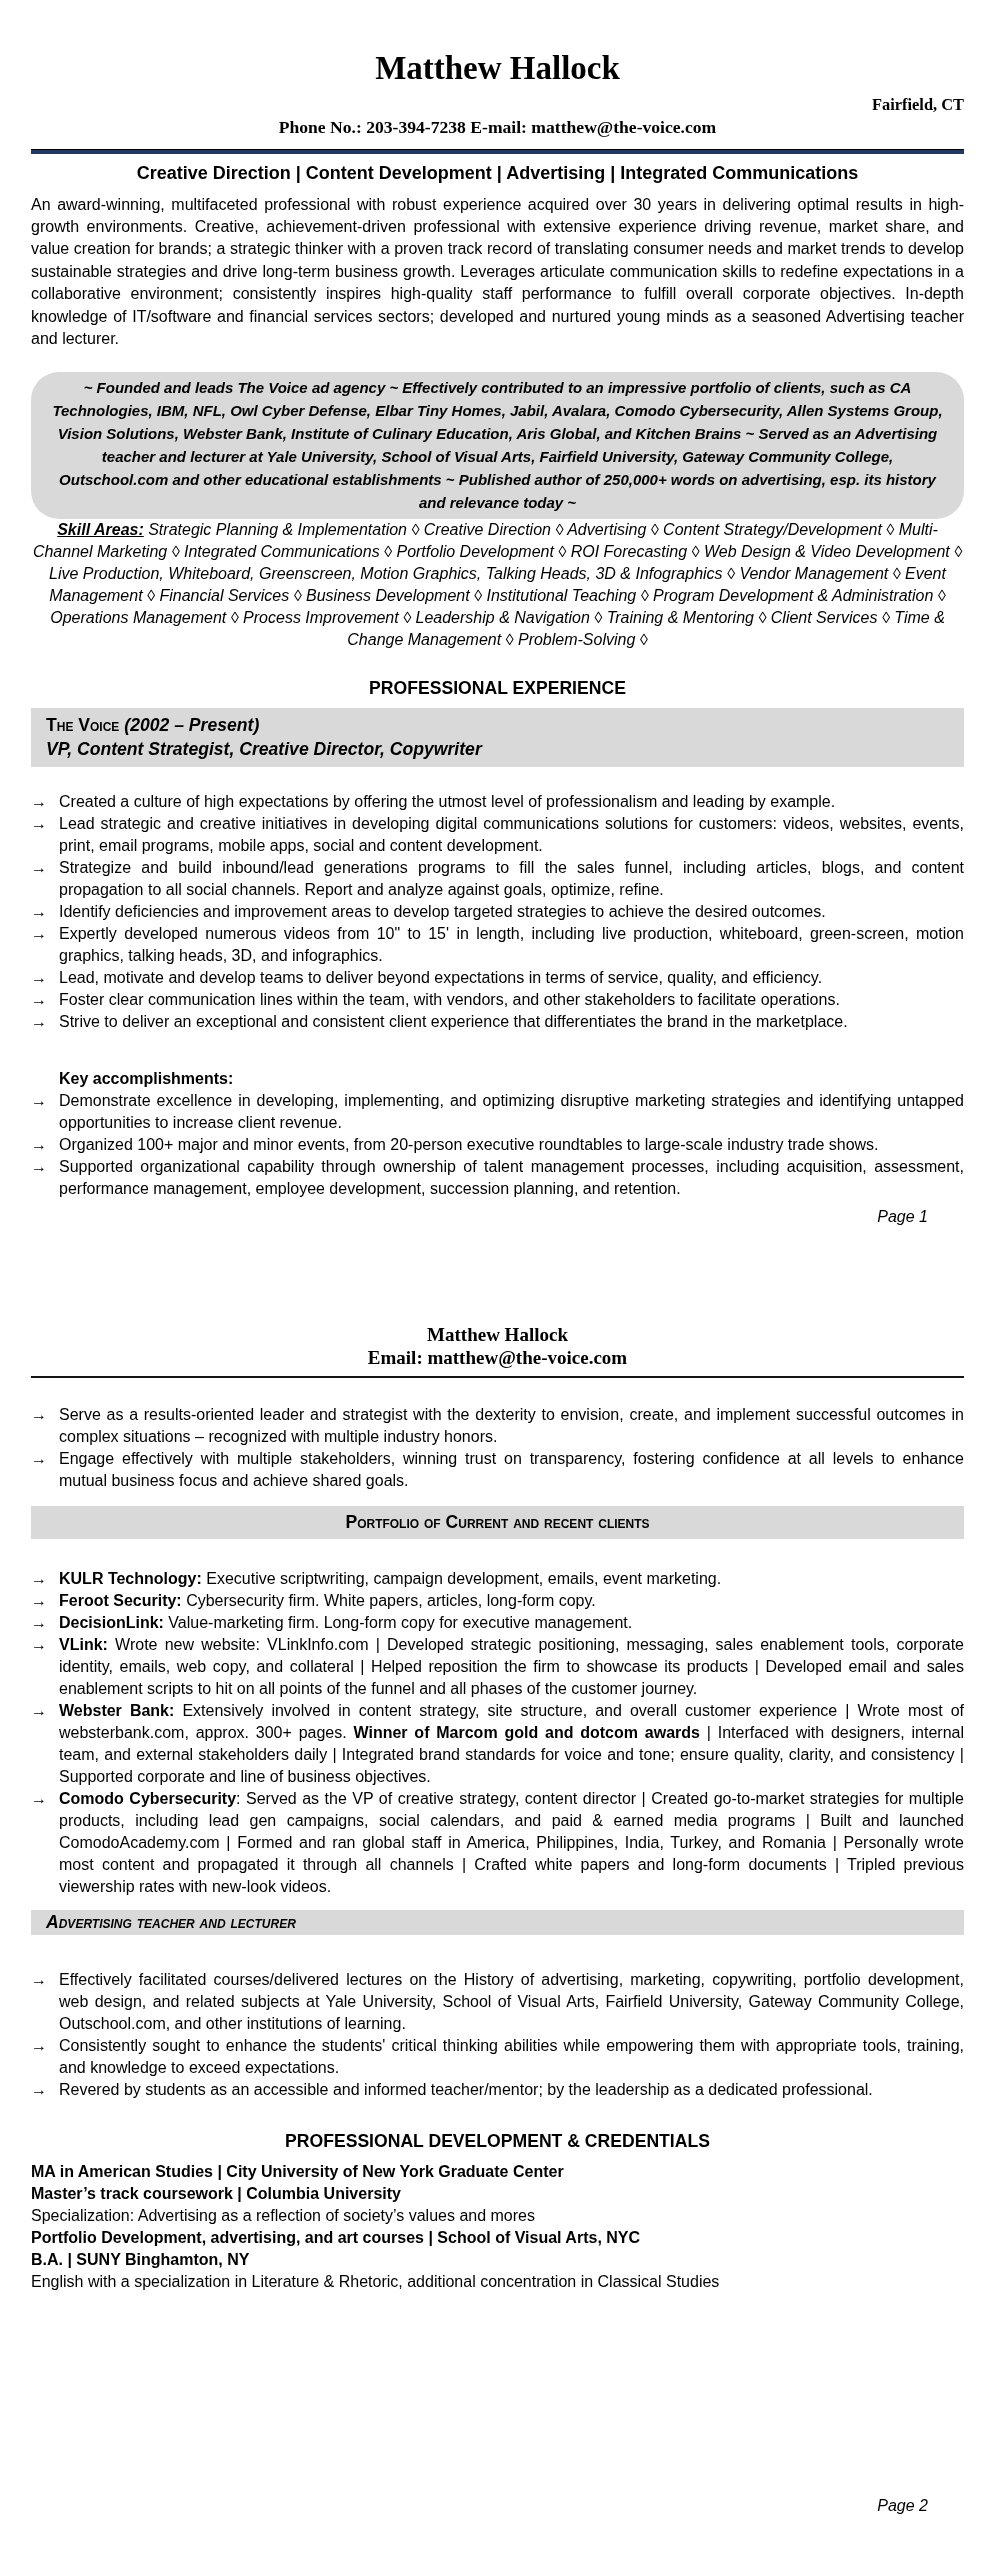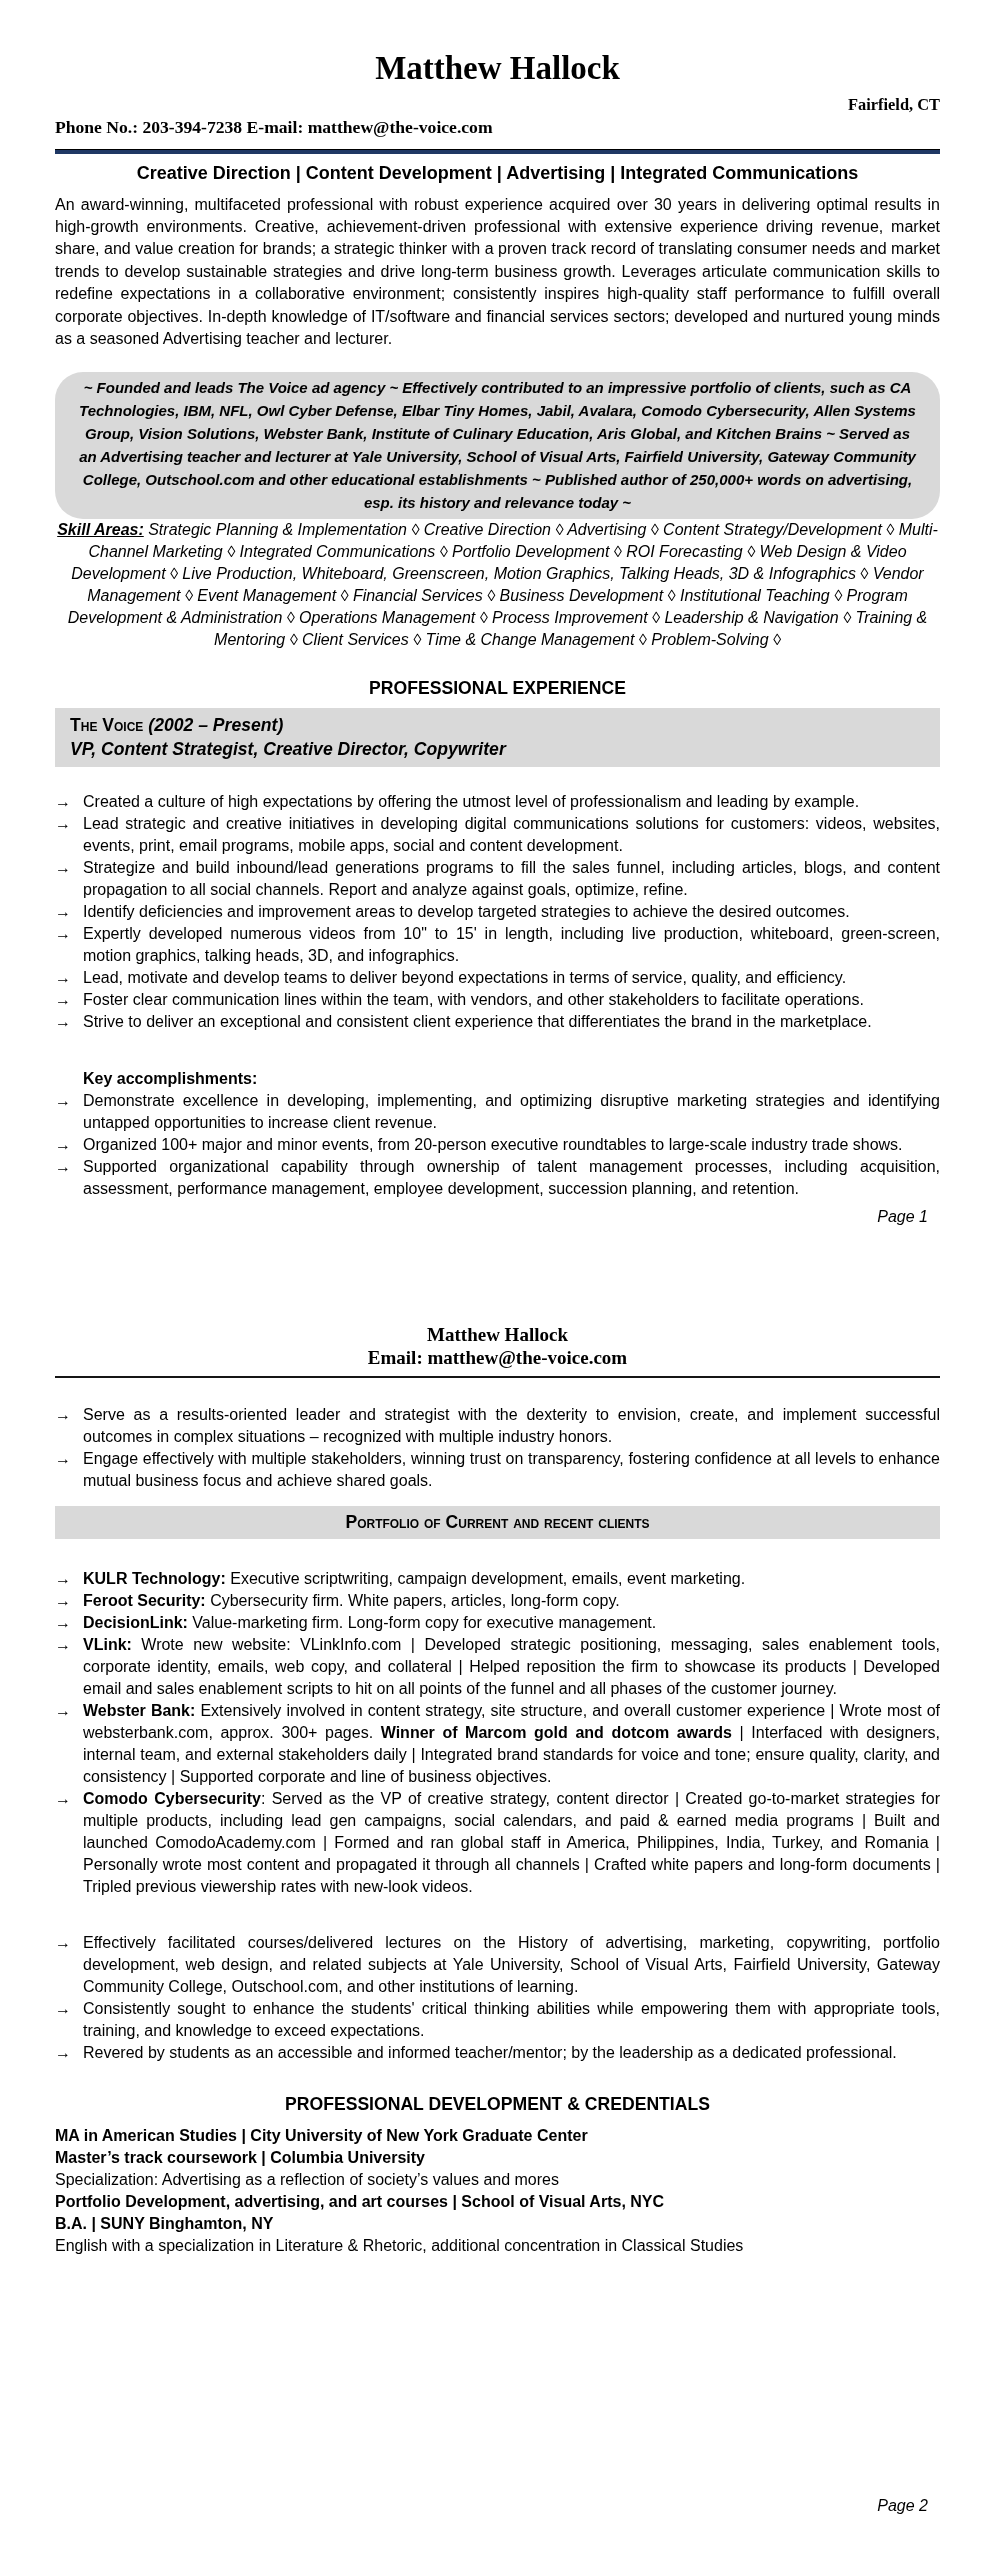--- a/index.html
+++ b/index.html
@@ -1,26 +1,26 @@
 <!DOCTYPE html>
 <html style="--accent: #1f3864; --bar-bg: #d9d9d9; --page-bg: #ffffff;font-size:9.4px"><head>
 <meta charset="utf-8">
 <style>
   html,body{margin:0;padding:0;background:#fff;}
   .doc{position:relative;width:995px;height:2576px;background:var(--page-bg,#fff);
        font-family:"Liberation Sans",sans-serif;color:#000;overflow:hidden;}
-  .page{position:absolute;left:0;width:995px;height:1288px;padding:0 55px;box-sizing:border-box;background:var(--page-bg,#fff);}
+  .page{position:absolute;left:0;width:995px;height:1288px;padding:0 31px;box-sizing:border-box;background:var(--page-bg,#fff);}
   #page1{top:0;} #page2{top:1288px;}
 
   
   .p1-name{margin-top:50px;text-align:center;font-family:"Liberation Serif",serif;
            font-weight:bold;font-size:33px;line-height:37px;}
   .p1-loc{margin-top:8.2px;text-align:right;font-family:"Liberation Serif",serif;
           font-weight:bold;font-size:16.4px;line-height:20px;}
-  .p1-contact{margin-top:2.3px;font-family:"Liberation Serif",serif;
+  .p1-contact{margin-top:2.3px;text-align:center;font-family:"Liberation Serif",serif;
           font-weight:bold;font-size:17.6px;line-height:21px;}
   .rule-navy{margin-top:10.5px;height:4.1px;background:var(--accent,#1f3864);border-top:1.2px solid #000;}
   .tagline{margin-top:8.2px;text-align:center;font-weight:bold;font-size:18px;line-height:22px;}
   .summary{margin-top:9.4px;text-align:justify;font-size:16px;line-height:22.4px;}
 
   .quote-box{margin-top:21px;background:var(--bar-bg,#d9d9d9);padding:4.7px 20px;
              text-align:center;font-weight:bold;font-style:italic;font-size:15px;line-height:23px;border-radius:28px;}
 
   .skills{text-align:center;font-style:italic;font-size:16px;line-height:22px;}
   .skills .lbl{font-weight:bold;text-decoration:underline;}
@@ -184,20 +184,21 @@
         <div class="bullet">
           <span class="arrow">→</span>
           <div class="btext"><span class="b">Webster Bank:</span><span> Extensively involved in content strategy, site structure, and overall customer experience | Wrote most of websterbank.com, approx. 300+ pages. </span><span class="b">Winner of Marcom gold and dotcom awards</span><span> | Interfaced with designers, internal team, and external stakeholders daily | Integrated brand standards for voice and tone; ensure quality, clarity, and consistency | Supported corporate and line of business objectives.</span></div>
         </div>
         <div class="bullet">
           <span class="arrow">→</span>
           <div class="btext"><span class="b">Comodo Cybersecurity</span><span>: Served as the VP of creative strategy, content director | Created go-to-market strategies for multiple products, including lead gen campaigns, social calendars, and paid &amp; earned media programs | Built and launched ComodoAcademy.com | Formed and ran global staff in America, Philippines, India, Turkey, and Romania | Personally wrote most content and propagated it through all channels | Crafted white papers and long-form documents | Tripled previous viewership rates with new-look videos.</span></div>
         </div>
       </div>
 
+    <div class="teacher-bar">Advertising teacher and lecturer</div>
 
     <div class="bullets teacher">
         <div class="bullet">
           <span class="arrow">→</span>
           <div class="btext"><span>Effectively facilitated courses/delivered lectures on the History of advertising, marketing, copywriting, portfolio development, web design, and related subjects at Yale University, School of Visual Arts, Fairfield University, Gateway Community College, Outschool.com, and other institutions of learning.</span></div>
         </div>
         <div class="bullet">
           <span class="arrow">→</span>
           <div class="btext"><span>Consistently sought to enhance the students' critical thinking abilities while empowering them with appropriate tools, training, and knowledge to exceed expectations.</span></div>
         </div>

